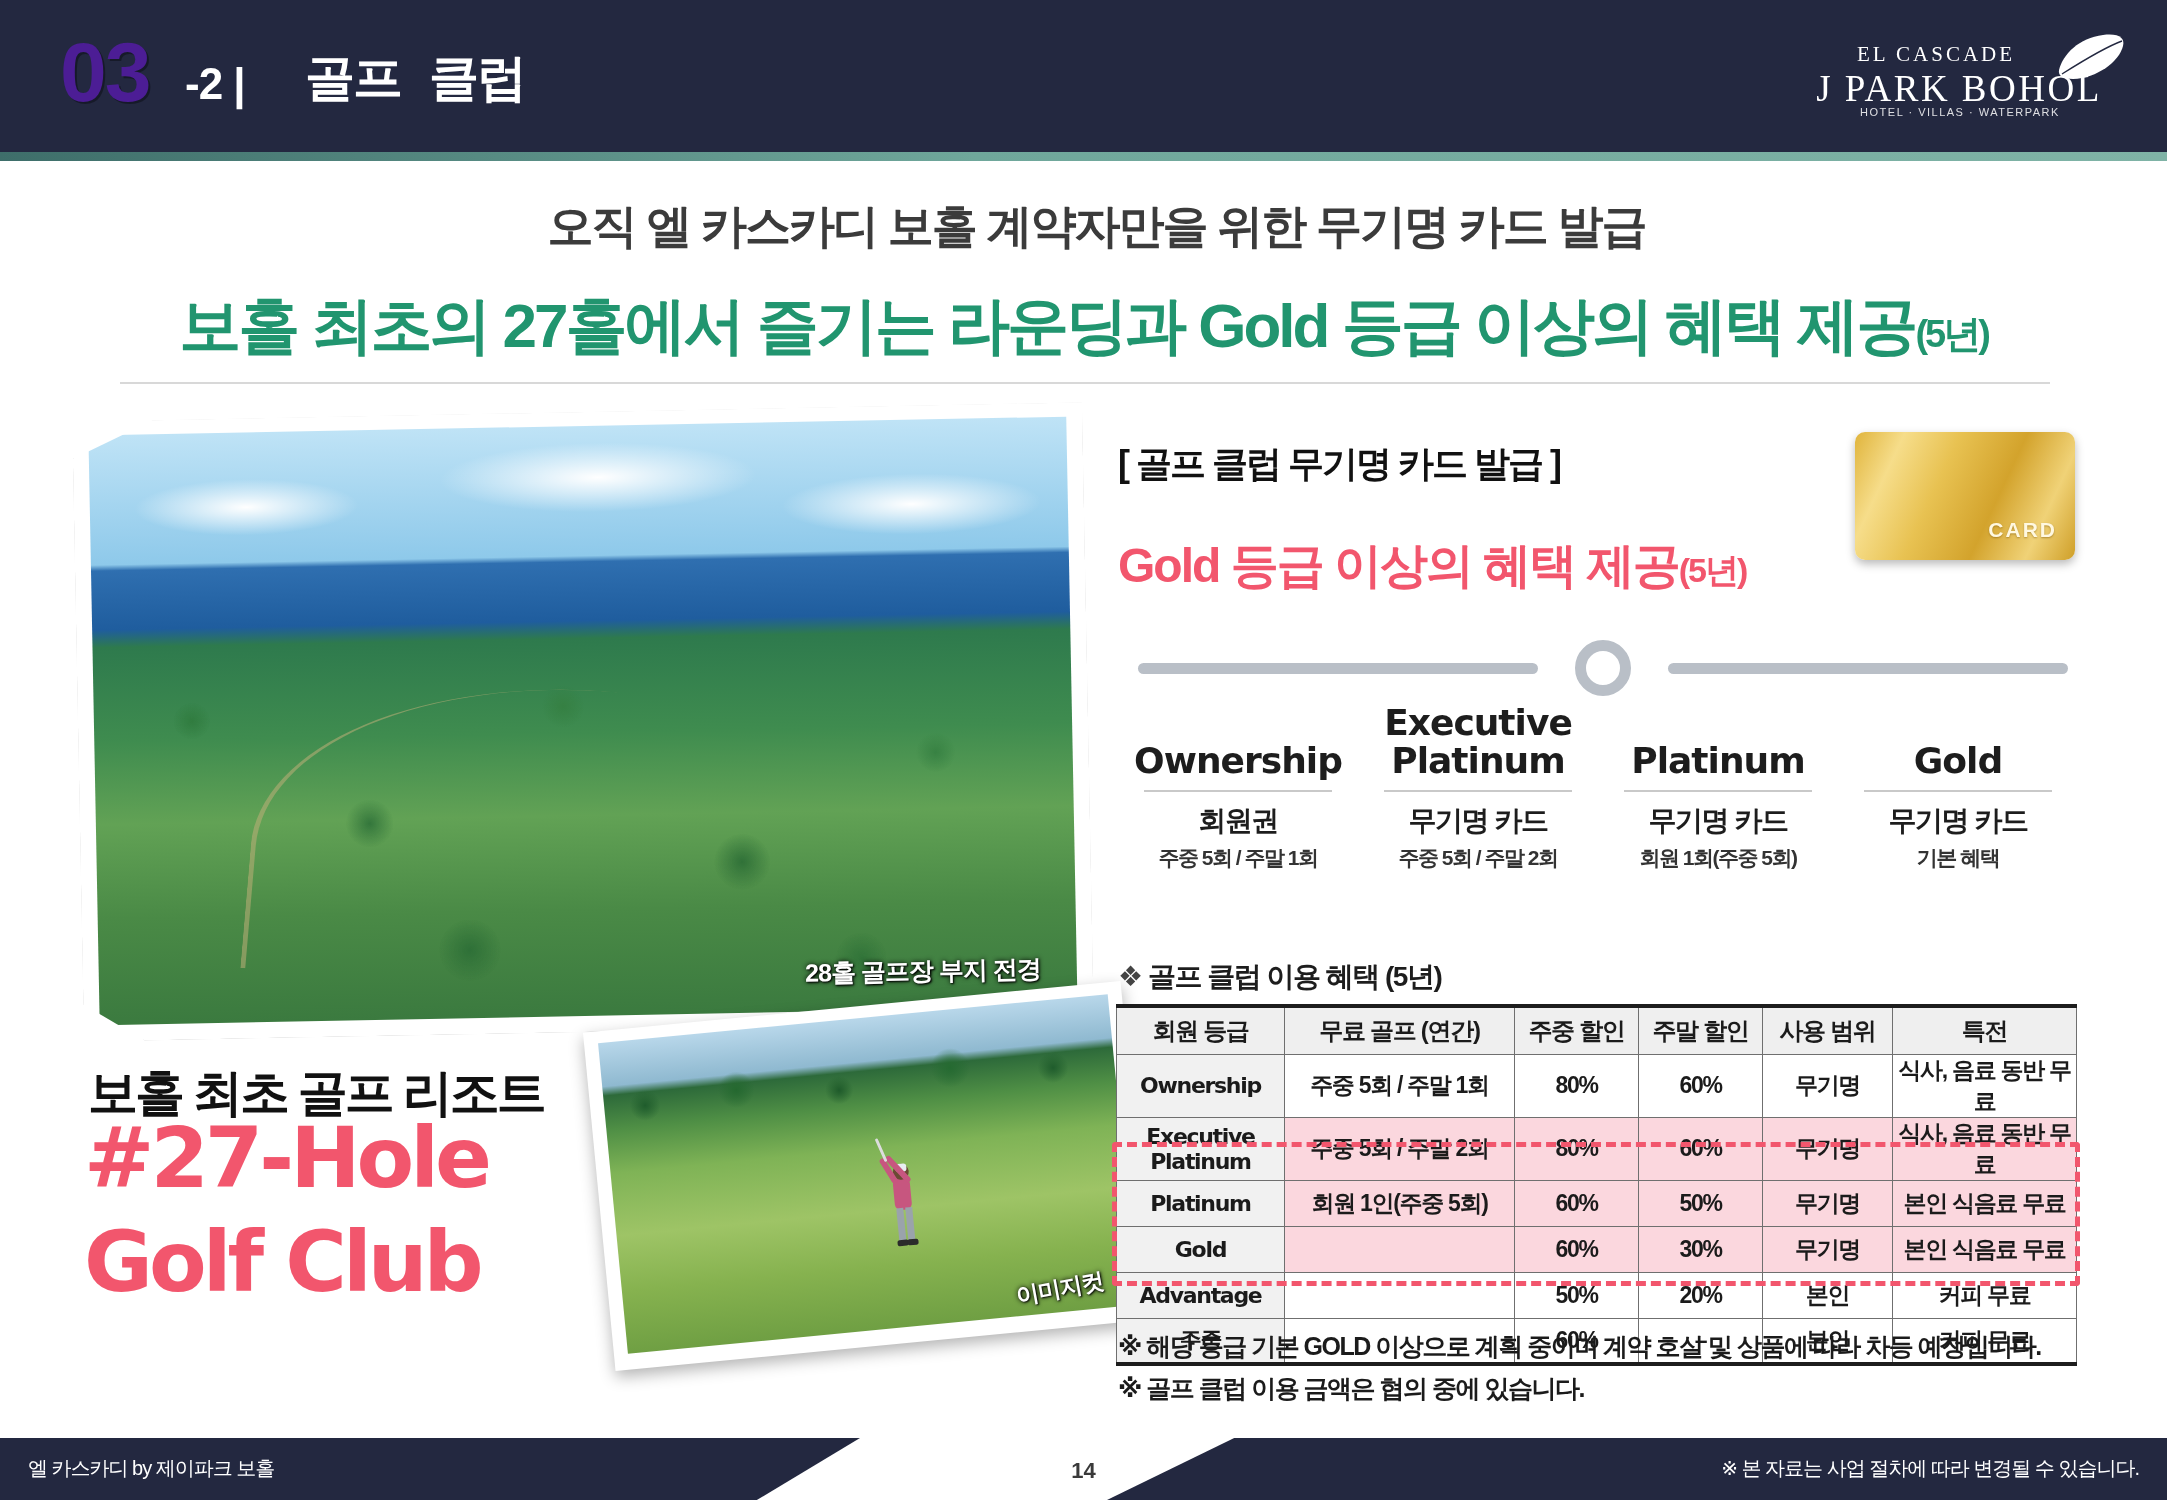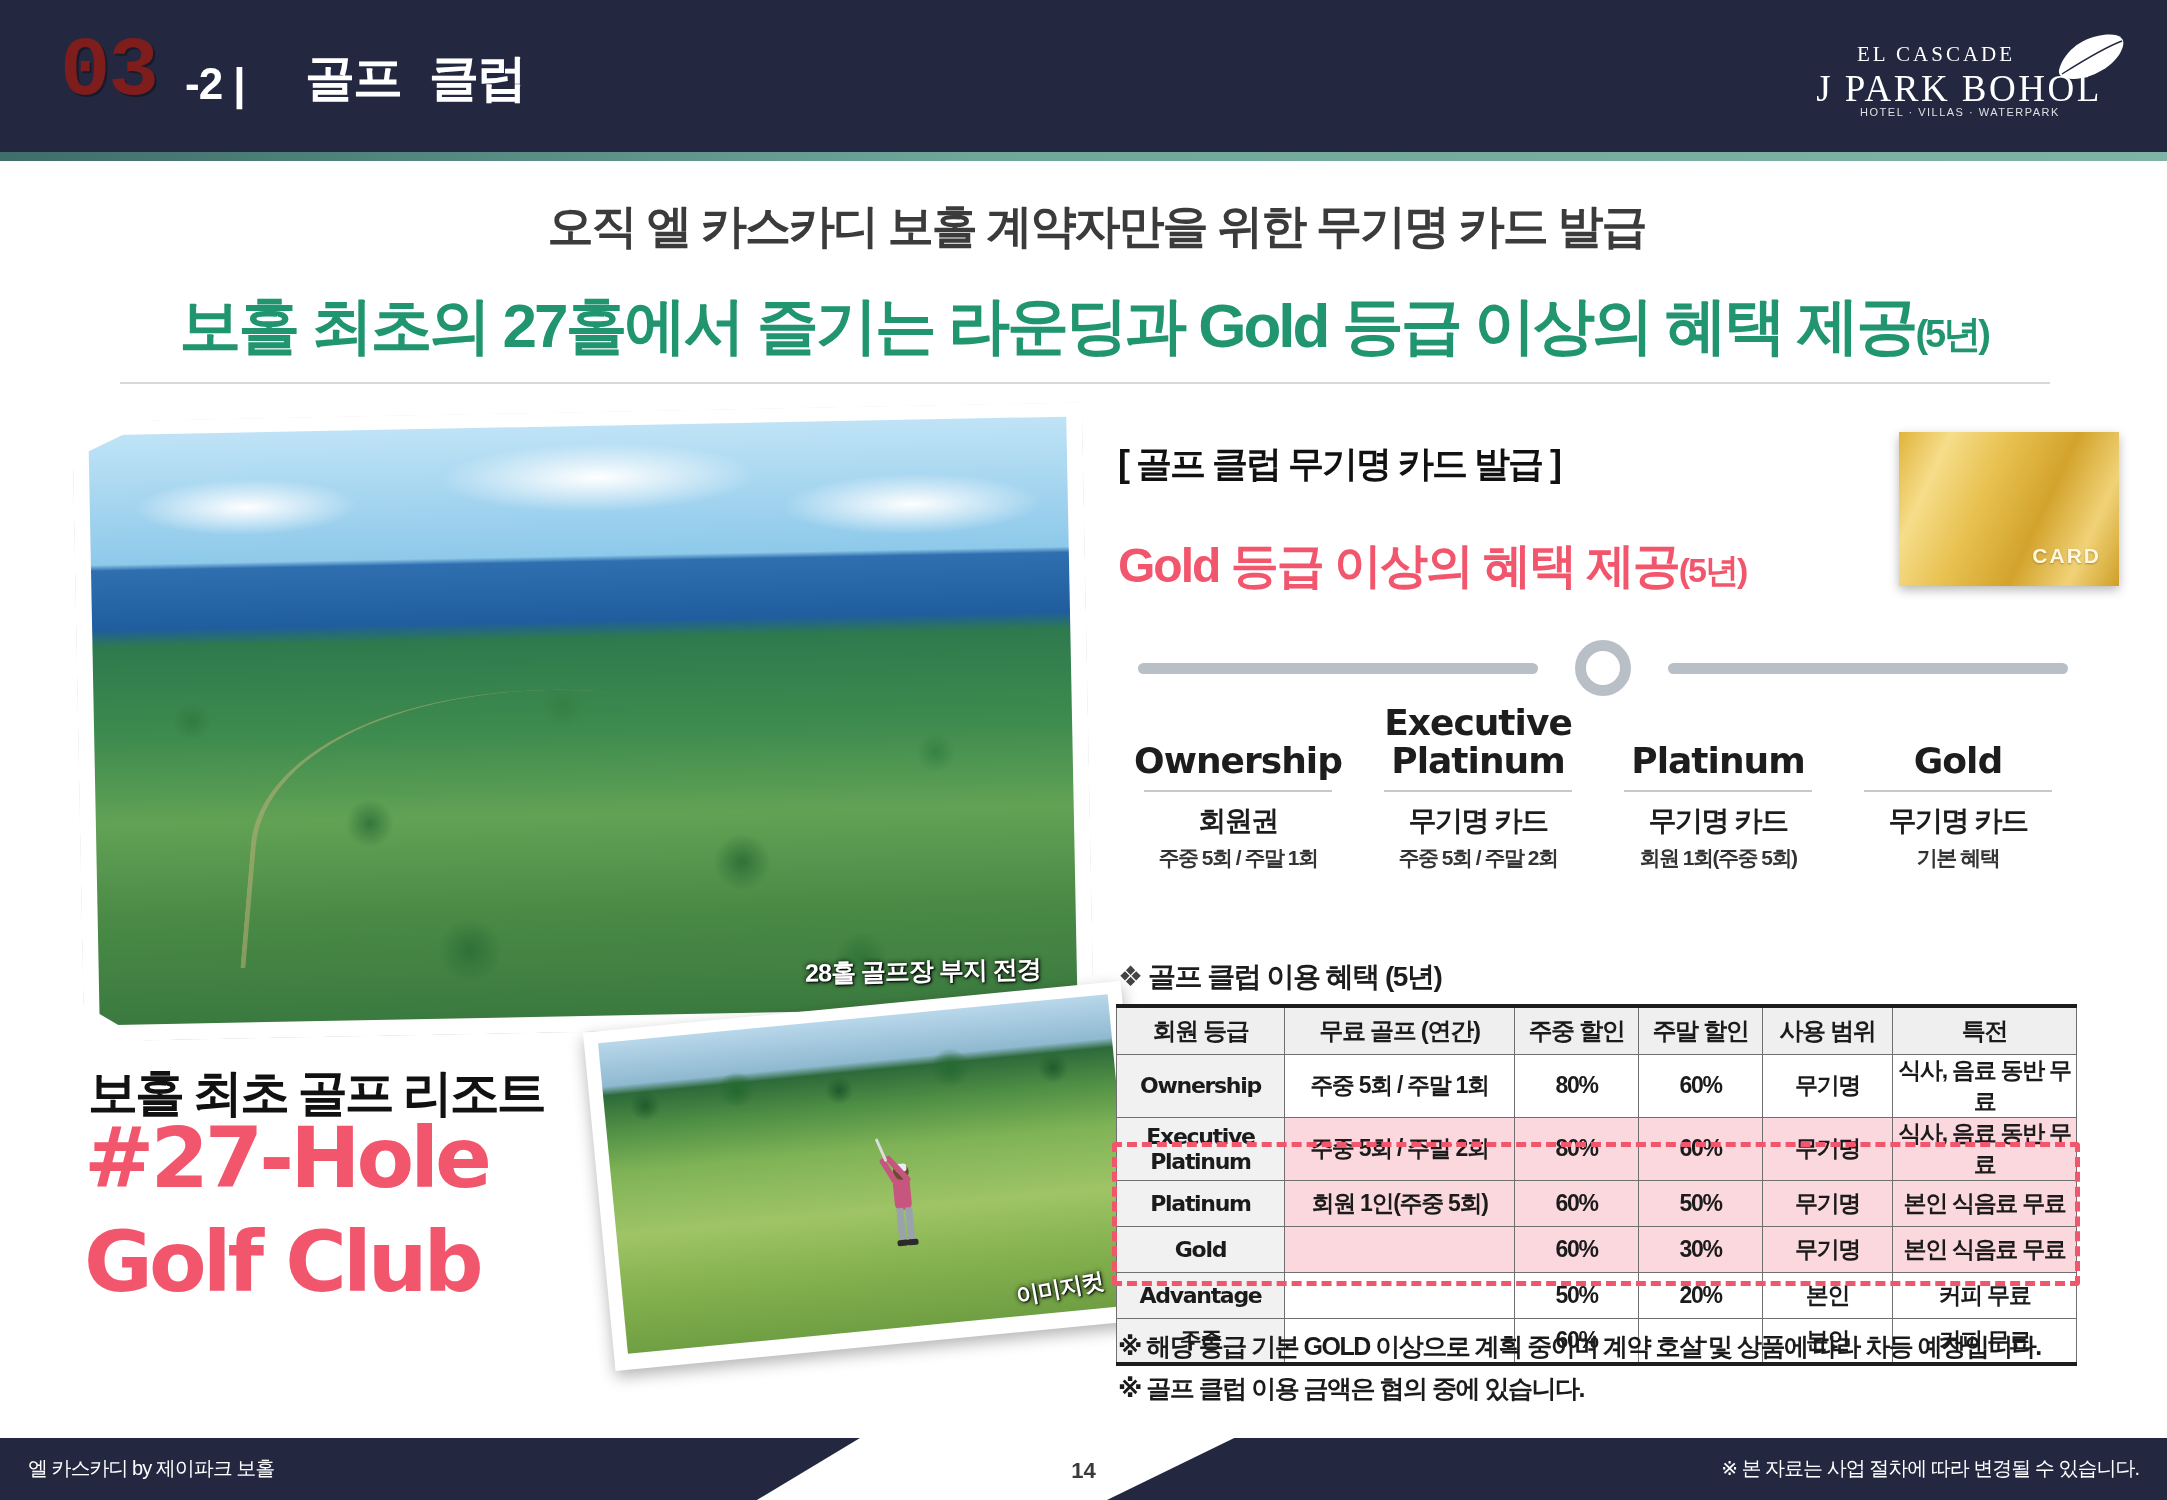--- a/index.html
+++ b/index.html
@@ -4,23 +4,23 @@
 <style>
   * { margin:0; padding:0; box-sizing:border-box; }
   html,body { width:2167px; height:1500px; background:#ffffff;
     font-family:"Liberation Sans","DejaVu Sans",sans-serif; }
   #slide { position:relative; width:2167px; height:1500px; overflow:hidden; background:#fff; }
 
   
   #header { position:absolute; left:0; top:0; width:2167px; height:152px; background:#232840; }
   #header-accent { position:absolute; left:0; top:152px; width:2167px; height:9px;
       background:linear-gradient(90deg,#3e6e6a 0%,#6fa79b 45%,#7fb3a6 100%); }
-  #hdr-num { position:absolute; left:60px; top:30px; color:#7f1d1d;
+  #hdr-num { position:absolute; left:60px; top:30px; color:#4c1d95;
       font-size:84px; font-weight:bold; letter-spacing:-2px; line-height:1;
-      text-shadow:2px 2px 0 rgba(0,0,0,.35); font-family:Liberation Mono, monospace;}
+      text-shadow:2px 2px 0 rgba(0,0,0,.35); font-family:Liberation Sans, sans-serif;}
   #hdr-sub { position:absolute; left:185px; top:62px; color:#ffffff;
       font-size:44px; font-weight:bold; letter-spacing:-1px; line-height:1; }
   #hdr-title { position:absolute; left:305px; top:57px; color:#ffffff;
       font-size:50px; font-weight:bold; letter-spacing:-2px; line-height:1;font-family:Liberation Mono, monospace; }
 
   
   #logo { position:absolute; right:36px; top:26px; width:330px; height:102px; color:#fff; text-align:center; }
   #logo-el { font-size:21px; letter-spacing:3px; line-height:1; margin-top:18px;
       font-family:"Liberation Serif",serif; padding-right:60px;}
   #logo-jp { font-size:37px; letter-spacing:2.5px; line-height:1; margin-top:5px;
@@ -88,23 +88,23 @@
       color:#f2566d; letter-spacing:-4px; line-height:.97;
       font-family:"DejaVu Sans",sans-serif; }
 
   
   #r-sec1 { position:absolute; left:1118px; top:440px; font-size:36px; font-weight:bold;
       color:#111; letter-spacing:-2px; }
   #r-gold { position:absolute; left:1118px; top:534px; font-size:48px; font-weight:bold;
       color:#f2566d; letter-spacing:-2px; }
   #r-gold .yr { font-size:34px; }
 
-  #gcard { position:absolute; left:1855px; top:432px; width:220px; height:154px; border-radius:0;
+  #gcard { position:absolute; left:1855px; top:432px; width:220px; height:128px; border-radius:10px;
       background:linear-gradient(115deg,#e0b43c 0%,#f6dd8a 18%,#e8c252 38%,#d3a32c 62%,#f0d277 82%,#cf9f28 100%);
-      box-shadow:0 4px 10px rgba(0,0,0,.28);margin-left:44px; }
+      box-shadow:0 4px 10px rgba(0,0,0,.28); }
   #gcard-label { position:absolute; right:18px; bottom:18px; color:#fff8e0; font-size:21px;
       font-weight:bold; letter-spacing:2px; text-shadow:0 1px 2px rgba(120,80,0,.5); }
 
   
   #divider { position:absolute; left:1138px; top:640px; width:930px; height:56px; }
   #div-l { position:absolute; left:0; top:23px; width:400px; height:11px; background:#b9bfc7; border-radius:6px; }
   #div-r { position:absolute; right:0; top:23px; width:400px; height:11px; background:#b9bfc7; border-radius:6px; }
   #div-ring { position:absolute; left:437px; top:0; width:56px; height:56px; border-radius:50%;
       border:11px solid #b9bfc7; background:transparent; }
 

